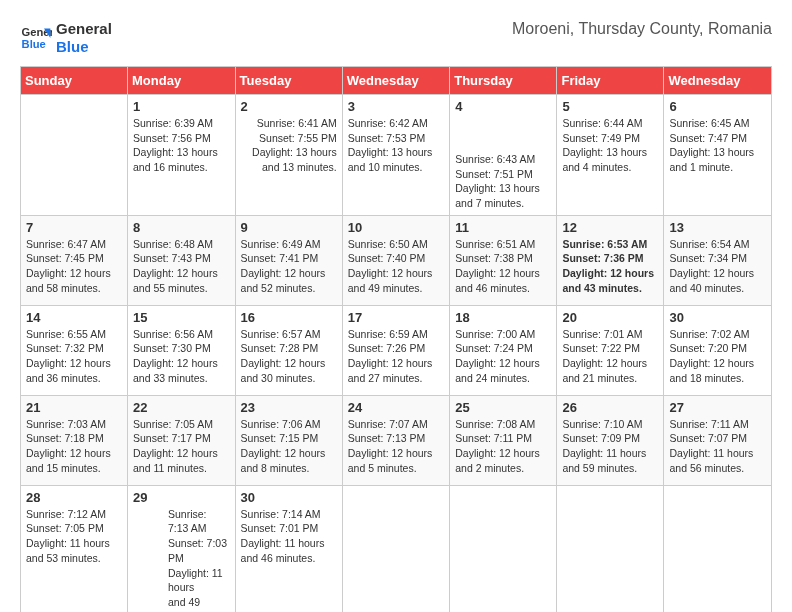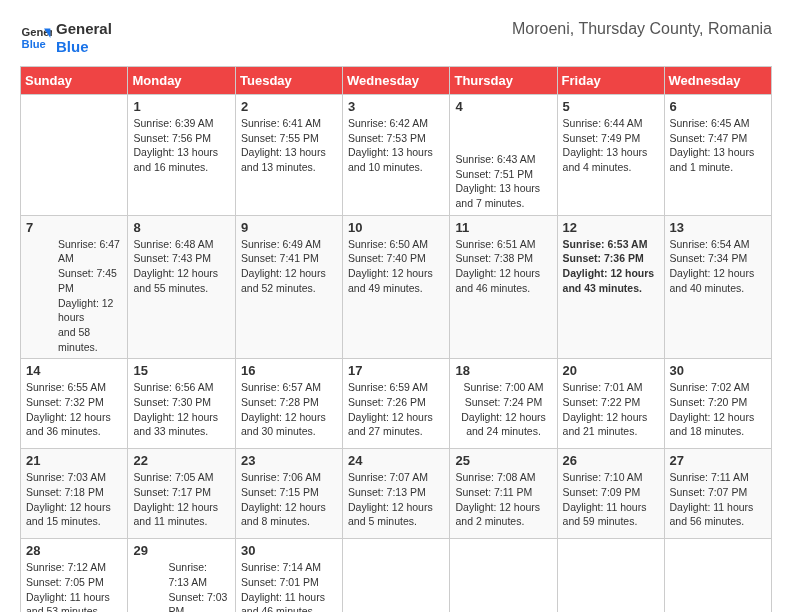--- a/index.html
+++ b/index.html
@@ -114,21 +114,21 @@
         <td></td>
         <td>
           <span class="day-number">1</span>
           <div class="day-info" style="white-space: pre-line;">Sunrise: 6:39 AM
 Sunset: 7:56 PM
 Daylight: 13 hours
 and 16 minutes.</div>
         </td>
         <td>
           <span class="day-number">2</span>
-          <div class="day-info" style="white-space: pre-line;">Sunrise: 6:41 AM
+          <div class="day-info" style="white-space: pre-line; text-align: right;">Sunrise: 6:41 AM
 Sunset: 7:55 PM
 Daylight: 13 hours
 and 13 minutes.</div>
         </td>
         <td>
           <span class="day-number">3</span>
           <div class="day-info" style="white-space: pre-line;">Sunrise: 6:42 AM
 Sunset: 7:53 PM
 Daylight: 13 hours
 and 10 minutes.</div>
@@ -151,21 +151,21 @@
           <span class="day-number">6</span>
           <div class="day-info" style="white-space: pre-line;">Sunrise: 6:45 AM
 Sunset: 7:47 PM
 Daylight: 13 hours
 and 1 minute.</div>
         </td>
       </tr>
       <tr>
         <td>
           <span class="day-number">7</span>
-          <div class="day-info" style="white-space: pre-line; margin-left: 32px;">Sunrise: 6:47 AM
+          <div class="day-info" style="white-space: pre-line;">Sunrise: 6:47 AM
 Sunset: 7:45 PM
 Daylight: 12 hours
 and 58 minutes.</div>
         </td>
         <td>
           <span class="day-number">8</span>
           <div class="day-info" style="white-space: pre-line;">Sunrise: 6:48 AM
 Sunset: 7:43 PM
 Daylight: 12 hours
 and 55 minutes.</div>
@@ -230,21 +230,21 @@
         </td>
         <td>
           <span class="day-number">17</span>
           <div class="day-info" style="white-space: pre-line;">Sunrise: 6:59 AM
 Sunset: 7:26 PM
 Daylight: 12 hours
 and 27 minutes.</div>
         </td>
         <td>
           <span class="day-number">18</span>
-          <div class="day-info" style="white-space: pre-line; text-align: center;">Sunrise: 7:00 AM
+          <div class="day-info" style="white-space: pre-line;">Sunrise: 7:00 AM
 Sunset: 7:24 PM
 Daylight: 12 hours
 and 24 minutes.</div>
         </td>
         <td>
           <span class="day-number">20</span>
           <div class="day-info" style="white-space: pre-line;">Sunrise: 7:01 AM
 Sunset: 7:22 PM
 Daylight: 12 hours
 and 21 minutes.</div>

